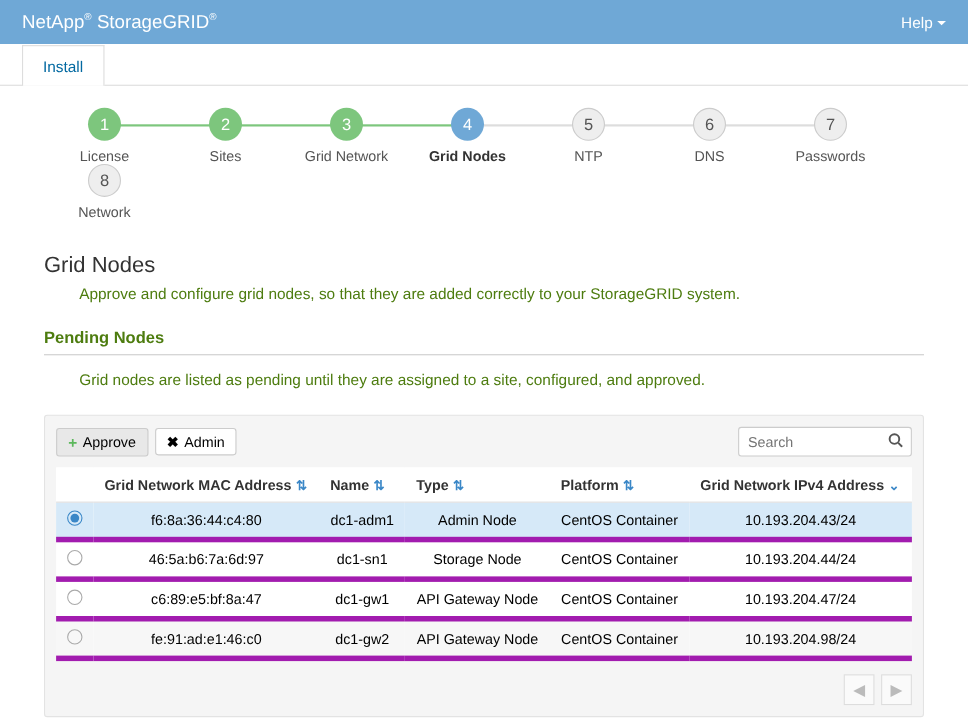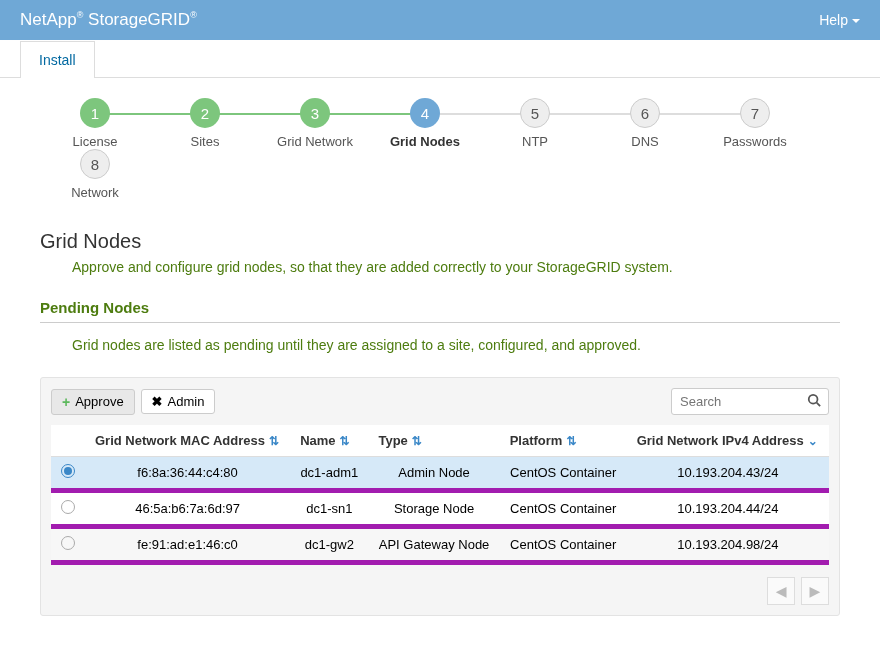--- a/index.html
+++ b/index.html
@@ -128,20 +128,28 @@
             <td>10.193.204.43/24</td>
           </tr>
           <tr>
             <td><span class="radio"></span></td>
             <td>46:5a:b6:7a:6d:97</td>
             <td>dc1-sn1</td>
             <td>Storage Node</td>
             <td>CentOS Container</td>
             <td>10.193.204.44/24</td>
           </tr>
+          <tr>
+            <td><span class="radio"></span></td>
+            <td>c6:89:e5:bf:8a:47</td>
+            <td>dc1-gw1</td>
+            <td>API Gateway Node</td>
+            <td>CentOS Container</td>
+            <td>10.193.204.47/24</td>
+          </tr>
           <tr class="even">
             <td><span class="radio"></span></td>
             <td>fe:91:ad:e1:46:c0</td>
             <td>dc1-gw2</td>
             <td>API Gateway Node</td>
             <td>CentOS Container</td>
             <td>10.193.204.98/24</td>
           </tr>
         </tbody>
     </table>

